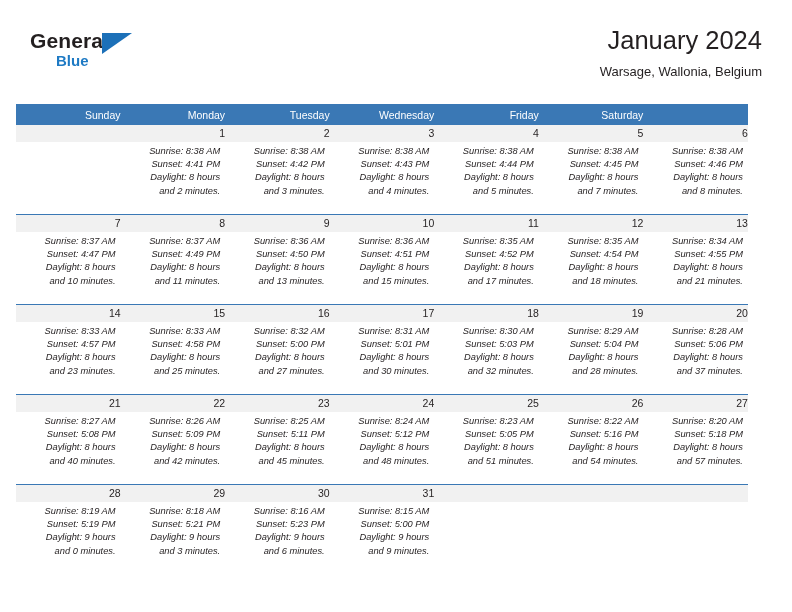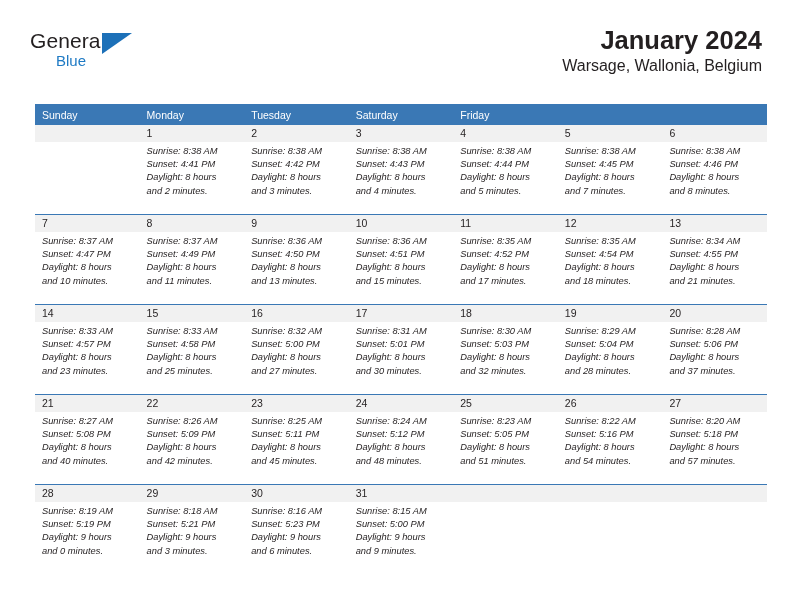--- a/index.html
+++ b/index.html
@@ -14,21 +14,21 @@
 
   
   .top {
     position: absolute;
     left: 30px; right: 30px; top: 26px;
     height: 70px;
     display: flex;
     align-items: flex-start;
     justify-content: space-between;
   }
-  .logo { position: relative; width: 150px; height: 56px; padding-top: 4px; }
+  .logo { position: relative; width: 150px; height: 56px; padding-top: 4px; font-weight: bold; }
   .logo-general {
     font-size: 21px;
     letter-spacing: .1px;
     color: #231f20;
     line-height: 1;
     display: block;
   }
   .logo-blue {
     font-size: 15px;
     color: #1e7ac4;
@@ -40,37 +40,38 @@
   .logo-tri {
     position: absolute;
     left: 72px; top: 7px;
     width: 0; height: 0;
     border-left: 30px solid #1c70b8;
     border-bottom: 21px solid transparent;
   }
   .titles { text-align: right; padding-top: 0px; }
   .cal-title {
     font-size: 25.5px;
-    font-weight: bold;
+    font-weight: normal;
     color: #231f20;
     line-height: 1.15;
     white-space: nowrap;
   }
   .cal-sub {
-    font-size: 16px;
-    color: #231f20;
-    margin-top: 2px;
+    font-size: 13px;
+    color: #231f20;
+    margin-top: 9px;
     white-space: nowrap;
   }
 
   
   .cal {
     position: absolute;
-    left: 35px; top: 104px;
+    left: 16px; top: 104px;
     width: 732px;
+    text-align: right;
   }
   .row { display: flex; width: 100%; }
   .cell { width: 104.571px; flex: 0 0 104.571px; }
 
   .head-row { background: #3a78b5; }
   .head-cell {
     color: #ffffff;
     font-size: 10.5px;
     padding: 5px 0 5px 7px;
     line-height: 1.3;
@@ -119,22 +120,23 @@
       <div class="cal-title">January 2024</div>
       <div class="cal-sub">Warsage, Wallonia, Belgium</div>
     </div>
   </div>
 
   <div class="cal">
     <div class="row head-row">
       <div class="cell head-cell">Sunday</div>
       <div class="cell head-cell">Monday</div>
       <div class="cell head-cell">Tuesday</div>
+      <div class="cell head-cell">Wednesday</div>
+      <div class="cell head-cell">Friday</div>
       <div class="cell head-cell">Saturday</div>
-      <div class="cell head-cell">Friday</div>
     </div>
     <div id="weeks-container">
         <div class="row week">
           <div class="cell daycell empty">
             <div class="daynum-band"></div>
           </div>
           <div class="cell daycell">
             <div class="daynum-band">1</div>
             <div class="details">
               <div>Sunrise: 8:38 AM</div>

